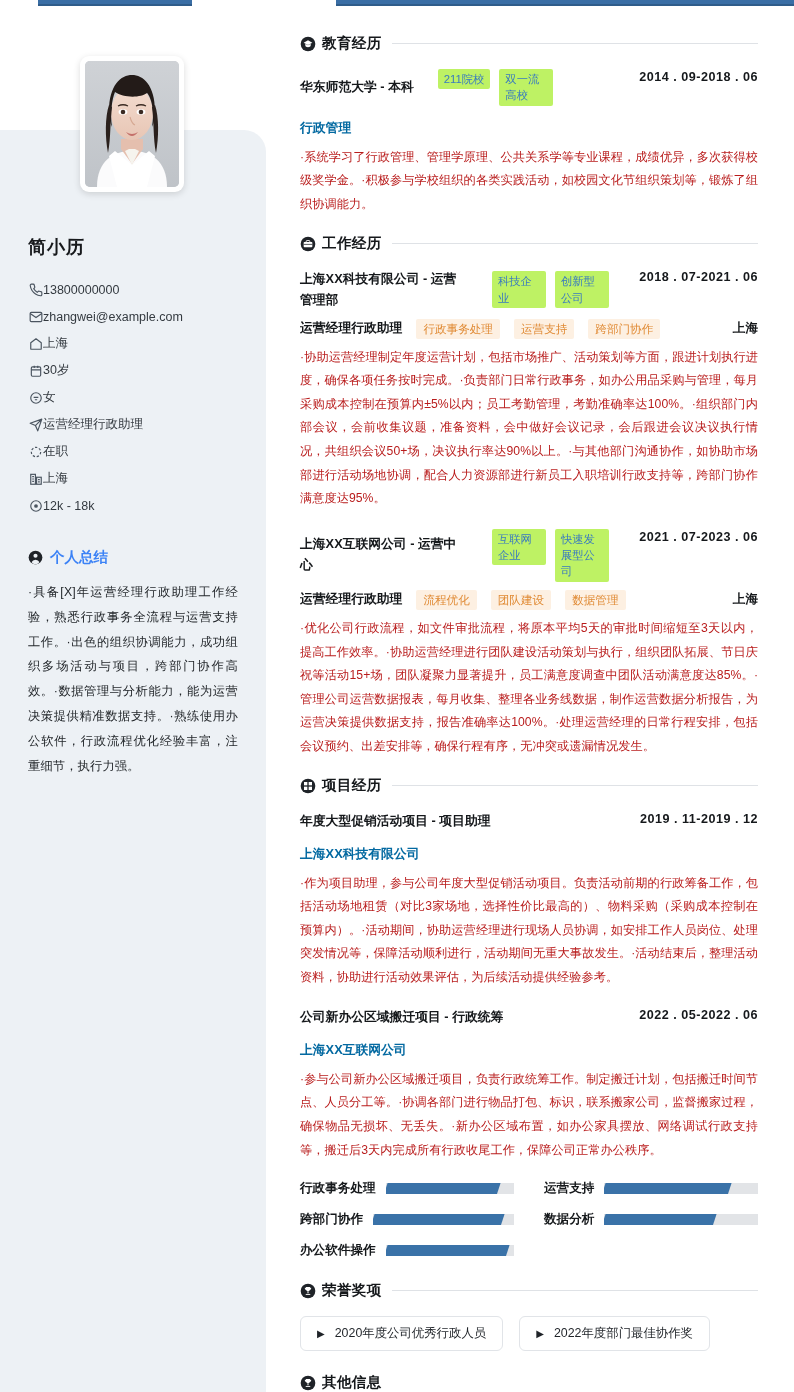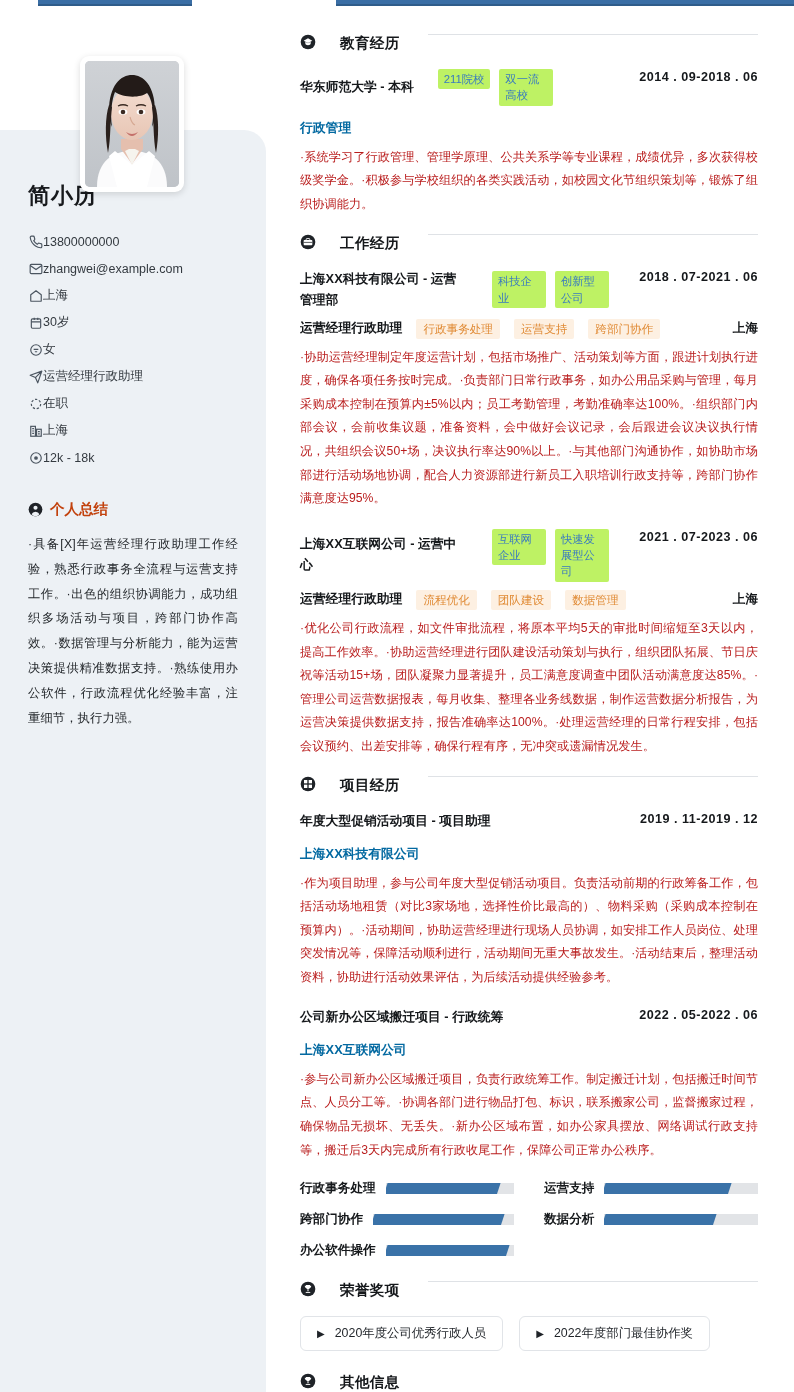--- a/index.html
+++ b/index.html
@@ -54,54 +54,54 @@
     width: 94px; height: 126px;
     border-radius: 5px;
     overflow: hidden;
     background: #c9ccd1;
     position: relative;
   }
   .photo svg { display: block; width: 94px; height: 126px; }
 
   .sb-inner { position: absolute; left: 0; top: 130px; width: 266px; padding: 0 28px; }
   .name {
-    margin-top: 51px;
-    font-size: 22px; font-weight: 700; letter-spacing: 1px; color: #17191c;
+    margin-top: 105px;
+    font-size: 18px; font-weight: 700; letter-spacing: 1px; color: #17191c;
   }
   .contact-list { margin-top: 18px; }
   .contact-row {
     display: flex; align-items: center; 
     height: 25px; margin-bottom: 2px;
     font-size: 12.5px; color: #343a40;
   }
   .contact-row .ico { flex: 0 0 15px; width: 15px; height: 15px; display: flex; align-items: center; justify-content: center; color: #4b5560; }
   .contact-row .ico svg { width: 14px; height: 14px; display: block; }
   .contact-row .txt { white-space: nowrap; }
 
   .sb-section-title {
     display: flex; align-items: center; gap: 7px;
     margin-top: 30px; margin-bottom: 13px;
-    font-size: 14.5px; font-weight: 700; color: #c2410c;
+    font-size: 14.5px; font-weight: 700; color: #3b82f6;
   }
   .sb-section-title .sico { width: 15px; height: 15px; display:block; }
   .summary-text {
     font-size: 12.3px; line-height: 2.02;
     color: #23272b; text-align: justify;
     letter-spacing: .1px;
   }
 
   
   .main {
     flex: 1 1 auto;
     padding: 34px 36px 26px 34px;
     width: 528px;
   }
   .section { margin-bottom: 6px; }
   .sec-head {
-    display: flex; align-items: flex-start; gap: 24px;
+    display: flex; align-items: center; gap: 6px;
     margin-bottom: 16px;
   }
   .sec-head .hico { width: 16px; height: 16px; display:block; flex:0 0 16px; }
   .sec-head .htitle { font-size: 14.5px; font-weight: 700; color: #15181b; white-space: nowrap; letter-spacing: .4px; }
   .sec-head .hline { flex: 1 1 auto; height: 1px; background: #dfe2e6; margin-left: 4px; }
 
   .entry { margin-bottom: 18px; }
   .entry-top {
     display: flex; align-items: flex-start; justify-content: space-between; gap: 10px;
   }

